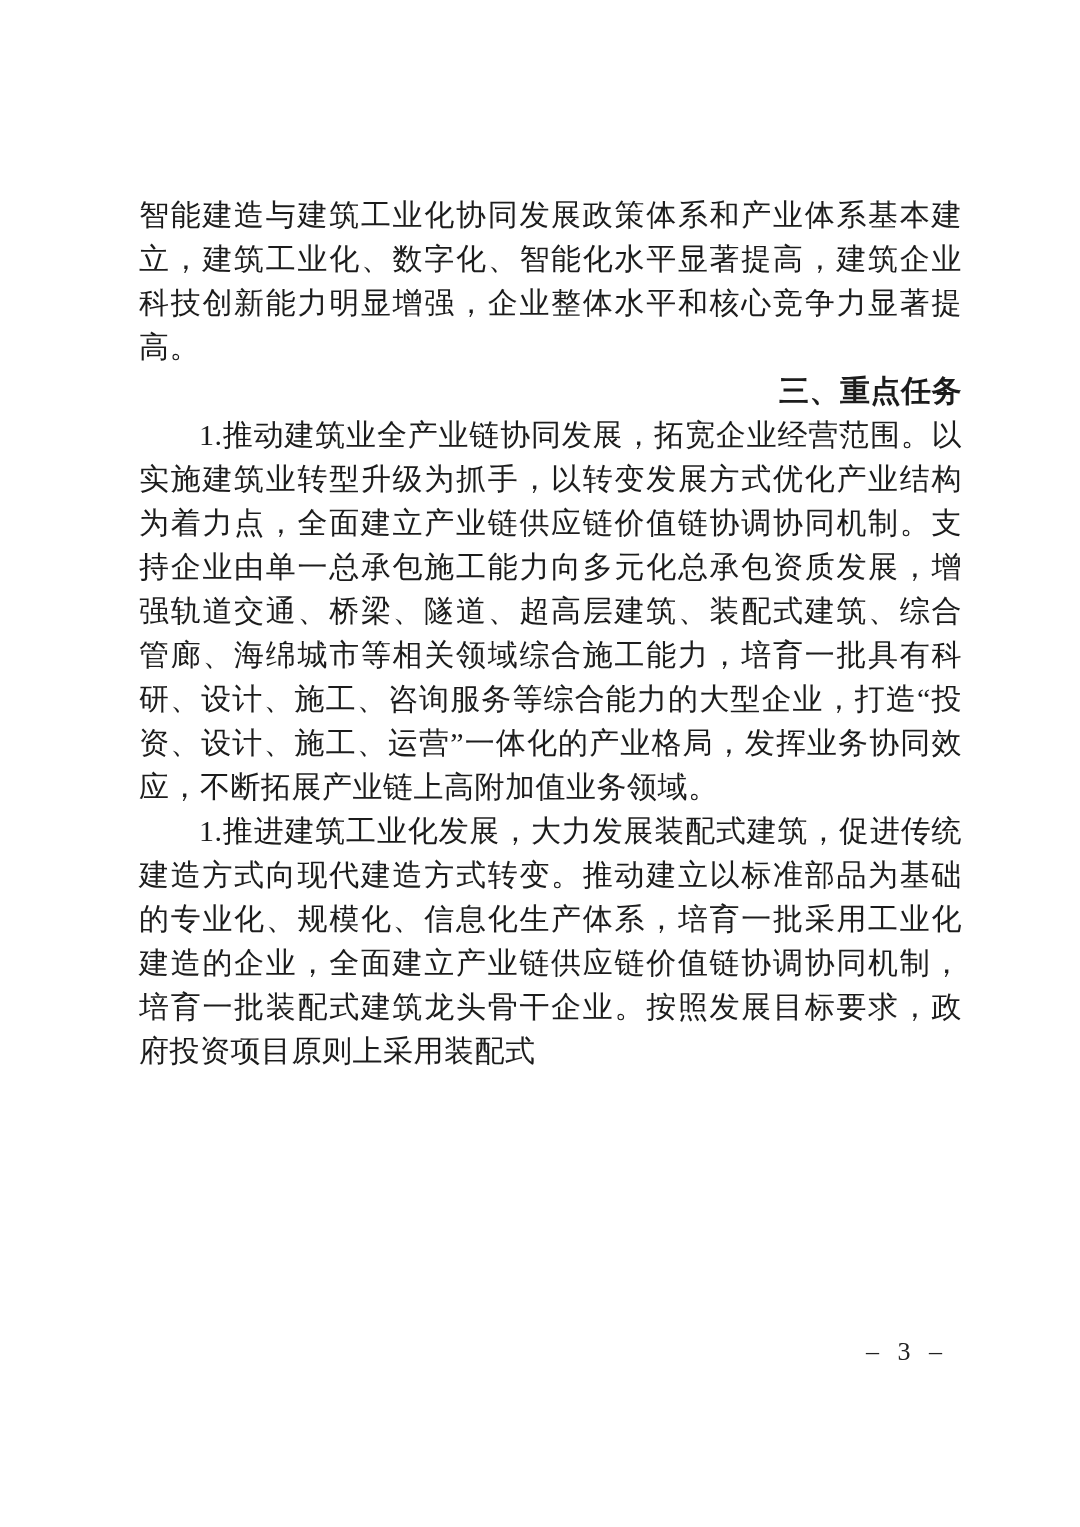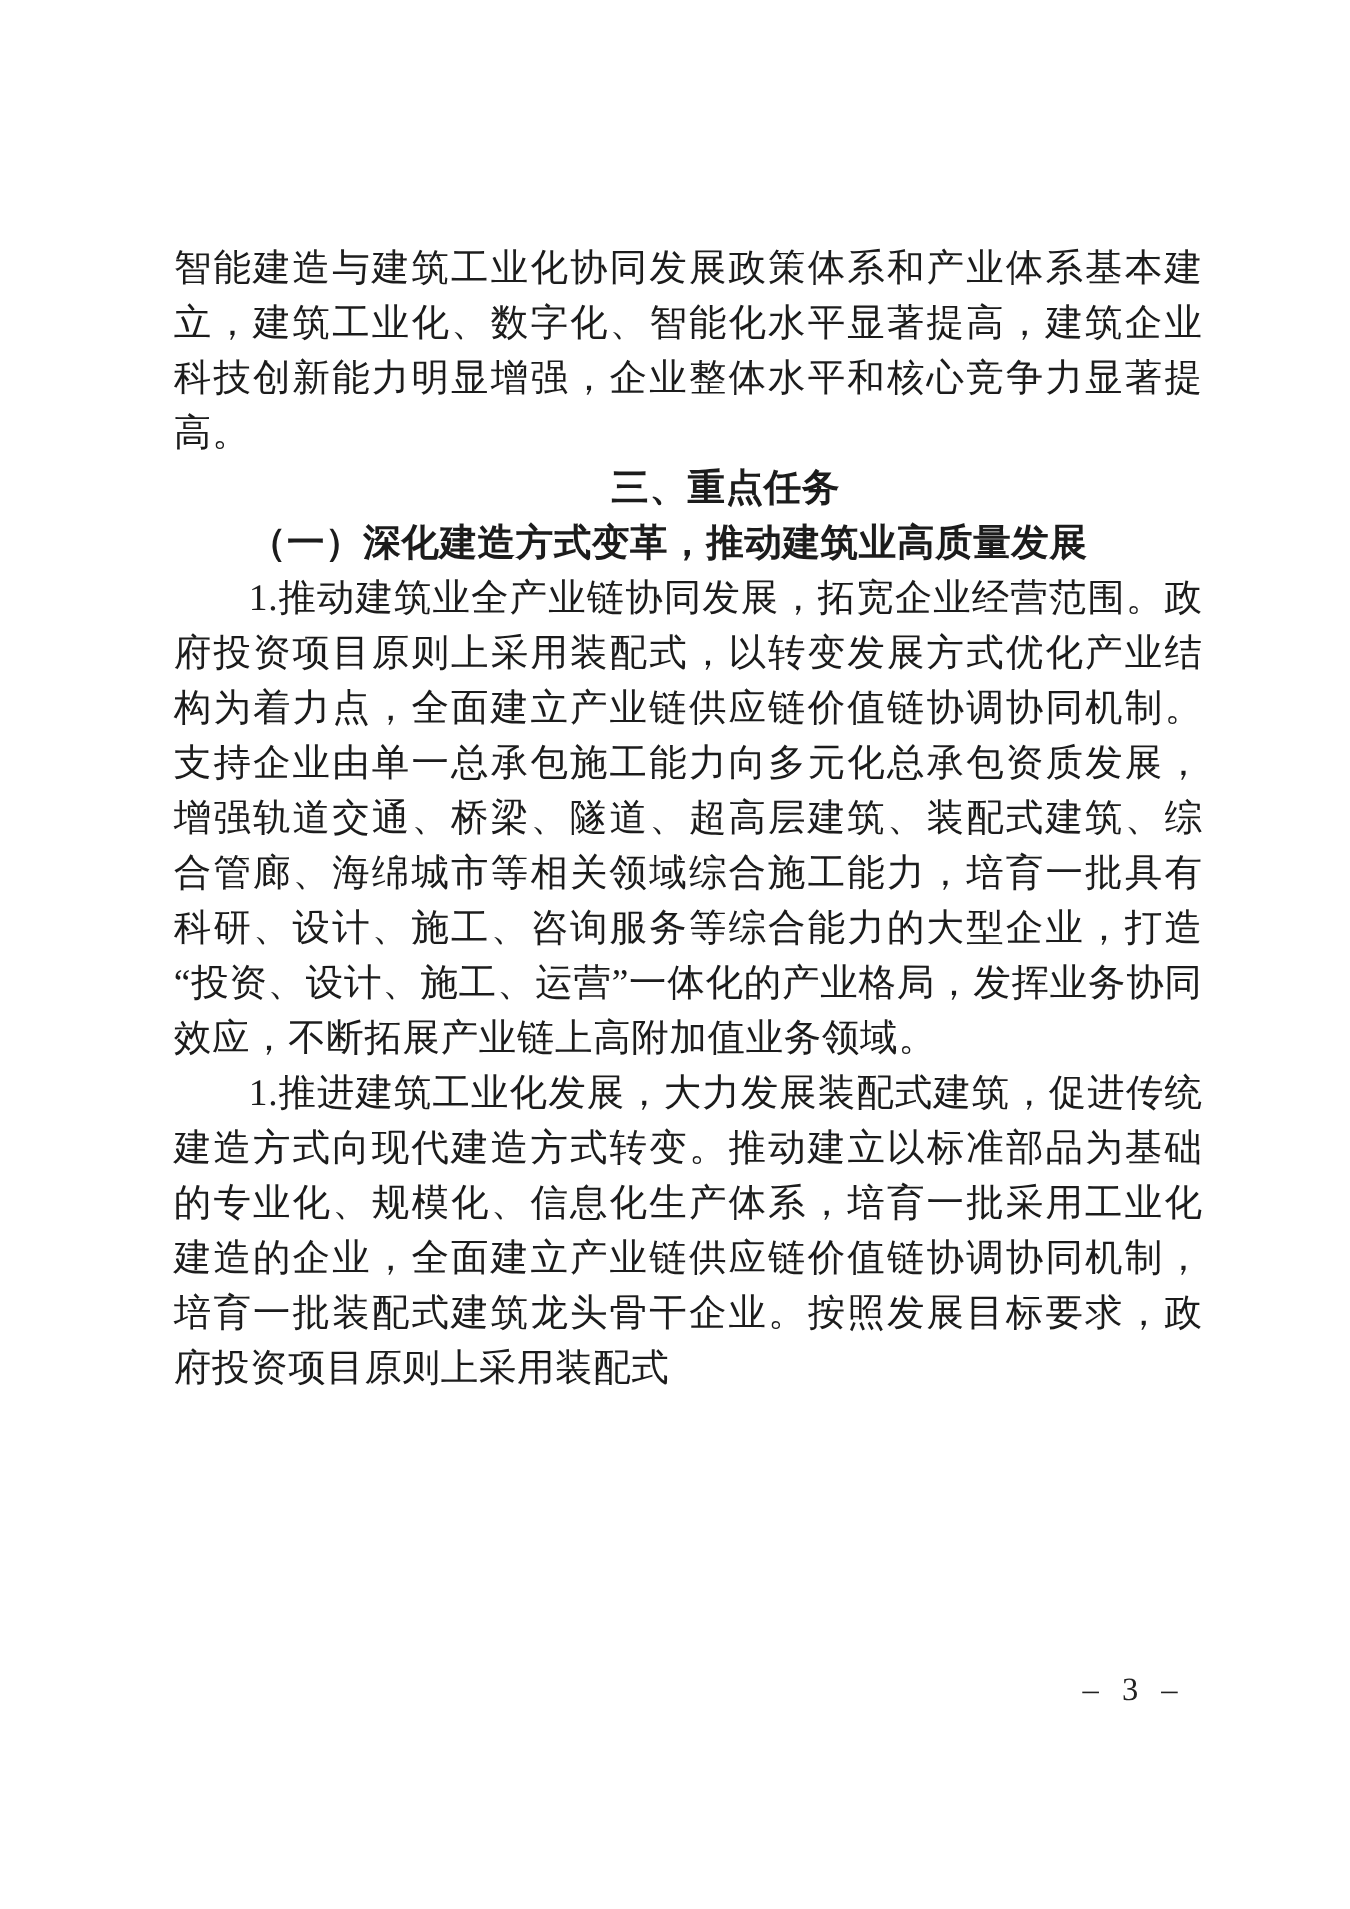--- a/index.html
+++ b/index.html
@@ -29,21 +29,21 @@
   .content p {
     margin: 0;
     padding: 0;
   }
   .indent {
     text-indent: 2em;
   }
   .hei-heading {
     font-family: "Liberation Sans", "DejaVu Sans", sans-serif;
     font-weight: bold;
-    text-align: center;
+    text-align: right;
   }
   .kai-heading {
     font-weight: bold;
     text-align: left;
   }
   .lead-bold {
     font-weight: normal;
   }
   .page-number {
     position: absolute;
@@ -58,23 +58,22 @@
 </head>
 <body>
 
 <div class="page">
   <div class="content">
 
     <p>智能建造与建筑工业化协同发展政策体系和产业体系基本建立，建筑工业化、数字化、智能化水平显著提高，建筑企业科技创新能力明显增强，企业整体水平和核心竞争力显著提高。</p>
 
     <p class="indent hei-heading">三、重点任务</p>
 
-    <p class="indent kai-heading">（一）深化建造方式变革，推动建筑业高质量发展</p>
 
-    <p class="indent"><span class="lead-bold">1.推动建筑业全产业链协同发展，拓宽企业经营范围。</span><span>政府投资项目原则上采用装配式，以转变发展方式优化产业结构为着力点，全面建立产业链供应链价值链协调协同机制。支持企业由单一总承包施工能力向多元化总承包资质发展，增强轨道交通、桥梁、隧道、超高层建筑、装配式建筑、综合管廊、海绵城市等相关领域综合施工能力，培育一批具有科研、设计、施工、咨询服务等综合能力的大型企业，打造“投资、设计、施工、运营”一体化的产业格局，发挥业务协同效应，不断拓展产业链上高附加值业务领域。</span></p>
+    <p class="indent"><span class="lead-bold">1.推动建筑业全产业链协同发展，拓宽企业经营范围。</span><span>以实施建筑业转型升级为抓手，以转变发展方式优化产业结构为着力点，全面建立产业链供应链价值链协调协同机制。支持企业由单一总承包施工能力向多元化总承包资质发展，增强轨道交通、桥梁、隧道、超高层建筑、装配式建筑、综合管廊、海绵城市等相关领域综合施工能力，培育一批具有科研、设计、施工、咨询服务等综合能力的大型企业，打造“投资、设计、施工、运营”一体化的产业格局，发挥业务协同效应，不断拓展产业链上高附加值业务领域。</span></p>
 
 
     <p class="indent"><span class="lead-bold">1.推进建筑工业化发展，大力发展装配式建筑，促进传统建造方式向现代建造方式转变。</span><span>推动建立以标准部品为基础的专业化、规模化、信息化生产体系，培育一批采用工业化建造的企业，全面建立产业链供应链价值链协调协同机制，培育一批装配式建筑龙头骨干企业。按照发展目标要求，政府投资项目原则上采用装配式</span></p>
 
   </div>
 
   <div class="page-number">– 3 –</div>
 </div>
 
 </body></html>

